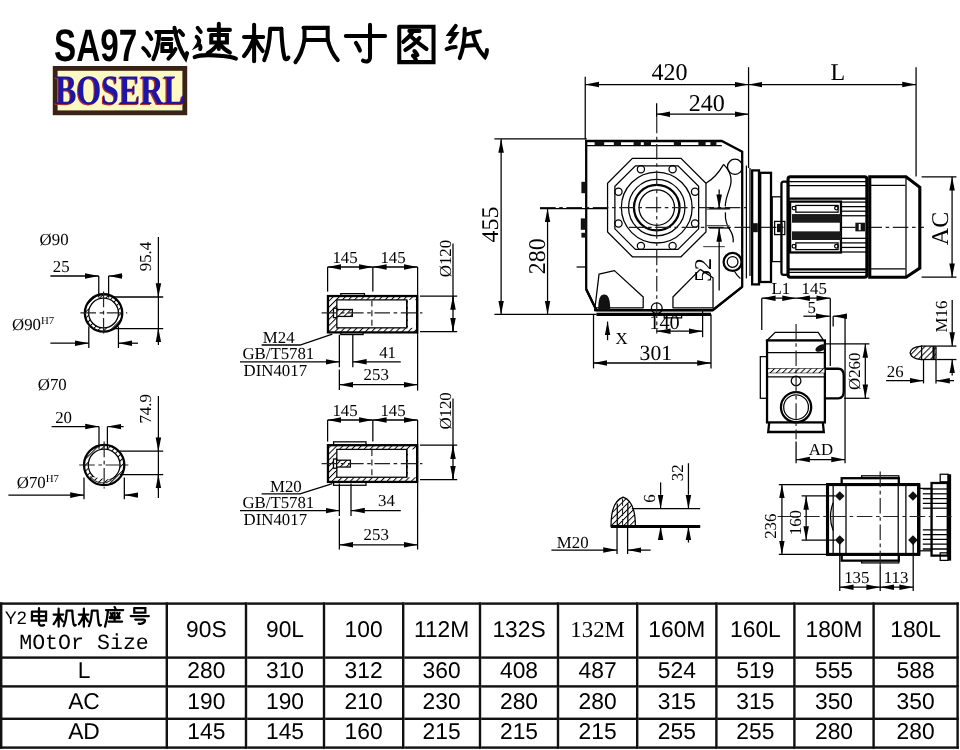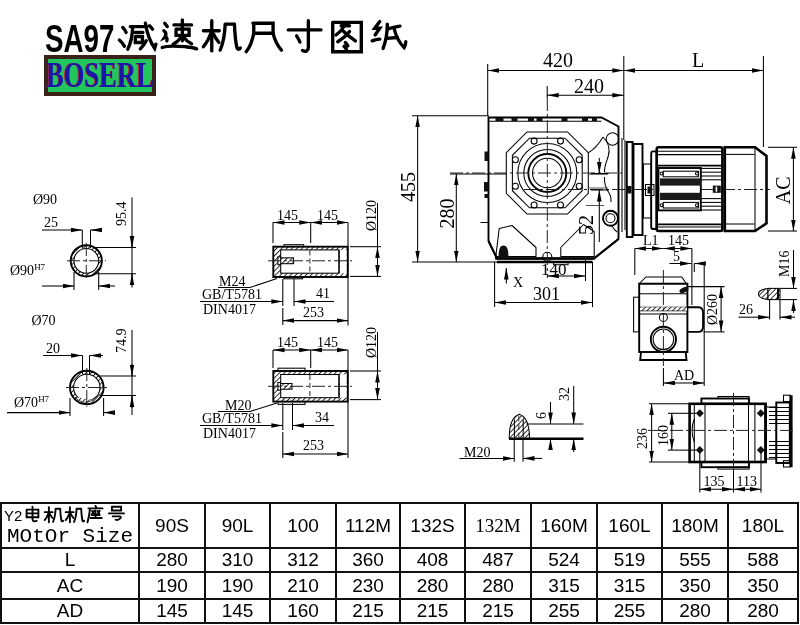--- a/index.html
+++ b/index.html
@@ -2,21 +2,21 @@
 <html><head>
 <meta charset="utf-8">
 <style>
 html,body{margin:0;padding:0;background:#fff;}
 #page{position:relative;width:800px;height:625px;background:#fff;overflow:hidden;
   font-family:"Liberation Serif",serif;}
 #title{position:absolute;left:45px;top:20px;font-family:"Liberation Sans",sans-serif;
   font-weight:bold;font-size:38px;line-height:38px;color:#000;
   transform:scaleX(0.73);transform-origin:left top;}
 #logo{position:absolute;left:44px;top:55px;width:104px;height:33px;border:4px solid #3a2218;
-  background:#22c55e;}
+  background:#fef9c3;}
 #logo span{font-family:"Liberation Serif",serif;font-weight:bold;font-size:35px;line-height:35px;
   color:#1c16a8;display:block;position:absolute;left:50%;top:50%;
   transform:translate(-50%,-52%) scaleX(0.76);
   text-shadow:-1.2px 0.5px 0 #b03030;white-space:nowrap;}
 #tbl{position:absolute;left:0;top:502px;border-collapse:collapse;table-layout:fixed;}
 #tbl td{border:2px solid #111;text-align:center;vertical-align:middle;padding:0;
   font-family:"Liberation Sans",sans-serif;font-size:19px;color:#000;}
 svg{position:absolute;left:0;top:0;}
 </style>
 </head>
@@ -566,21 +566,21 @@
               </g>
 
               <g transform="translate(84,0) scale(0.21)">
                 <path d="M28,8 L72,8 L72,26 L28,26 L28,8"></path>
                 <path d="M14,40 L86,40"></path>
                 <path d="M32,54 L66,54 C72,54 72,60 68,64 C62,70 52,72 46,70"></path>
               </g>
             </g>
           </svg>
         </div>
-        <div style="font-family:'Liberation Mono',monospace;font-size:21px;line-height:20px;">MOtOr Size</div>
+        <div style="font-family:'Liberation Mono',monospace;font-size:18px;line-height:20px;">MOtOr Size</div>
       </td>
       <td style="width:64px;">90S</td>
           <td style="width:63px;">90L</td>
       <td style="width:64px;">100</td>
           <td style="width:62px;">112M</td>
       <td style="width:63px;">132S</td>
           <td style="width:64px;font-family:Liberation Serif, serif;">132M</td>
       <td style="width:64px;margin-left:22px;">160M</td>
           <td style="width:63px;margin-left:46px;">160L</td>
       <td style="width:64px;">180M</td>

